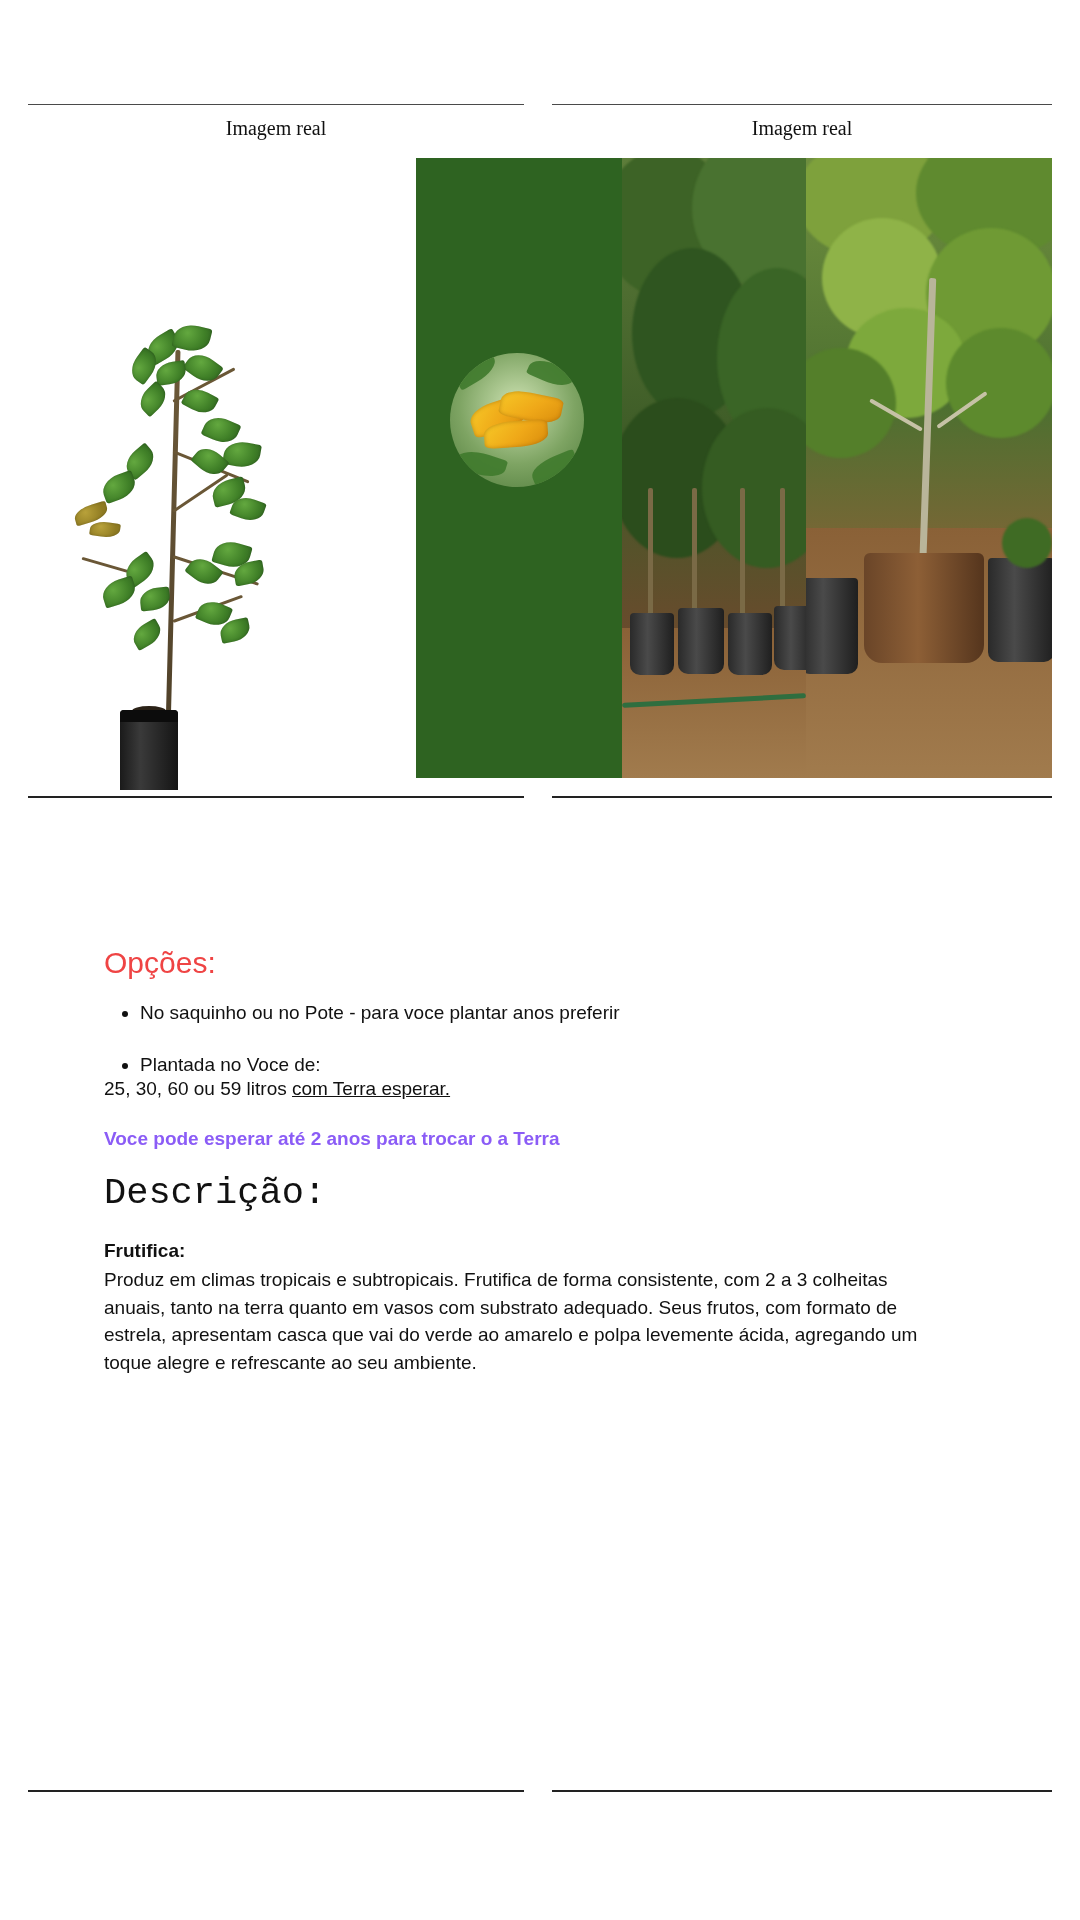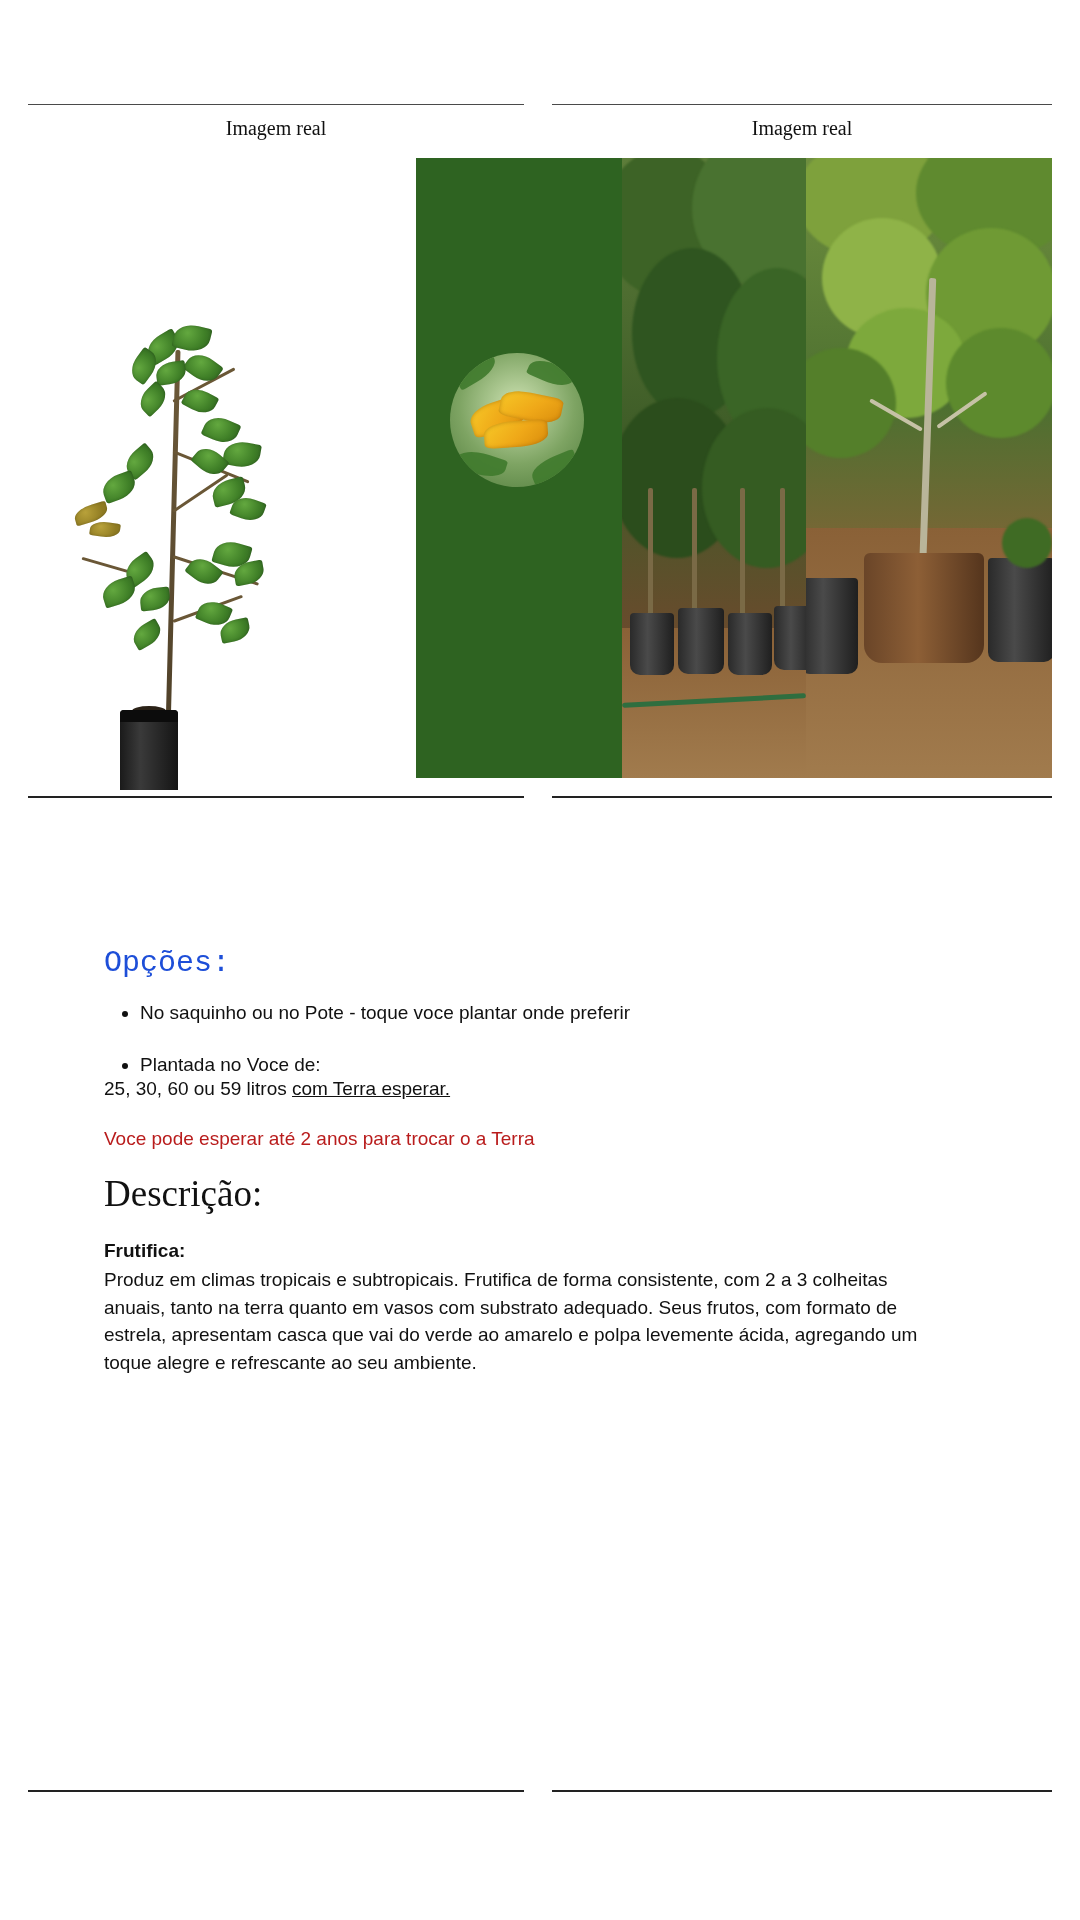--- a/index.html
+++ b/index.html
@@ -199,23 +199,23 @@
     top: 796px;
     font-family: "Liberation Serif", serif;
     font-size: 41px;
     color: #111;
     letter-spacing: .2px;
   }
   .options-head {
     position: absolute;
     left: 104px;
     top: 946px;
-    font-family: Liberation Mono, monospace;
+    font-family: Liberation Sans, sans-serif;
     font-size: 30px;
-    color: #1d4ed8;
+    color: #ef4444;
   }
   .opt-list {
     position: absolute;
     left: 104px;
     top: 1000px;
     width: 820px;
     margin: 0;
     padding: 0 0 0 36px;
     font-size: 19px;
     line-height: 1.35;
@@ -228,28 +228,28 @@
     top: 1078px;
     font-size: 19px;
     color: #111;
   }
   .sub-line u { text-decoration: underline; }
   .note {
     position: absolute;
     left: 104px;
     top: 1128px;
     font-size: 19px;
-    font-weight: normal;
-    color: #b91c1c;
+    font-weight: bold;
+    color: #8b5cf6;
   }
   .desc-head {
     position: absolute;
     left: 104px;
     top: 1172px;
-    font-family: Liberation Serif, serif;
+    font-family: Liberation Mono, monospace;
     font-size: 37px;
     color: #111;
   }
   .desc-label {
     position: absolute;
     left: 104px;
     top: 1240px;
     font-size: 19px;
     font-weight: bold;
     color: #111;
@@ -369,21 +369,21 @@
       <div class="foliage" style="left:196px; top:360px; width:50px; height:50px; background:#3f6b24;"></div>
     </div>
   </div>
 
   <div class="rule left-mid"></div>
   <div class="rule right-mid"></div>
 
 
   <div class="options-head">Opções:</div>
   <ul class="opt-list">
-    <li>No saquinho ou no Pote - toque voce plantar onde preferir</li>
+    <li>No saquinho ou no Pote - para voce plantar anos preferir</li>
     <li>Plantada no Voce de:</li>
   </ul>
   <div class="sub-line"><span>25, 30, 60 ou 59 litros </span><u>com Terra esperar.</u></div>
   <div class="note">Voce pode esperar até 2 anos para trocar o a Terra</div>
 
   <div class="desc-head">Descrição:</div>
   <div class="desc-label">Frutifica:</div>
   <div class="desc-body">Produz em climas tropicais e subtropicais. Frutifica de forma consistente, com 2 a 3 colheitas anuais, tanto na terra quanto em vasos com substrato adequado. Seus frutos, com formato de estrela, apresentam casca que vai do verde ao amarelo e polpa levemente ácida, agregando um toque alegre e refrescante ao seu ambiente.</div>
 
   <div class="rule left-bot"></div>

